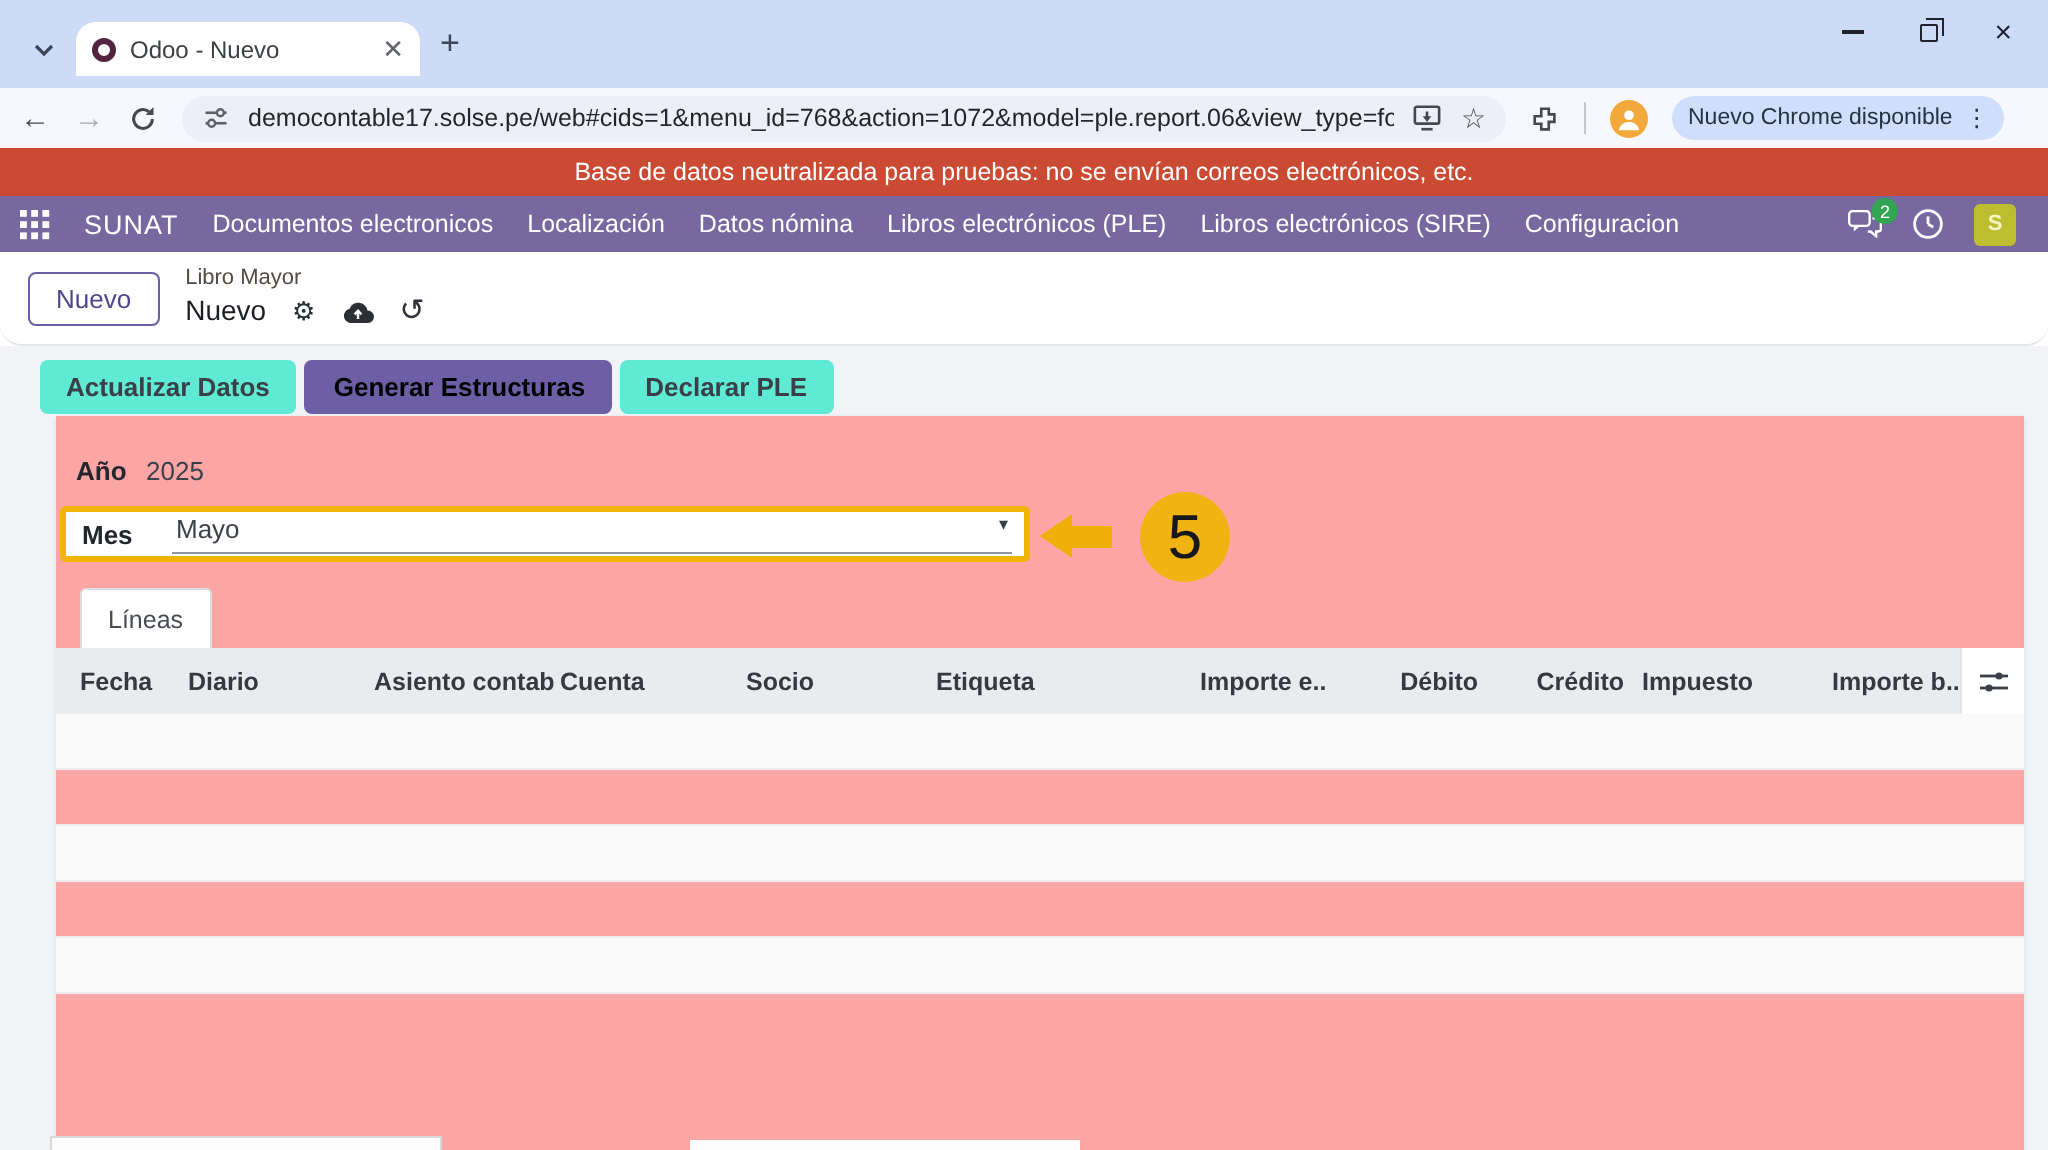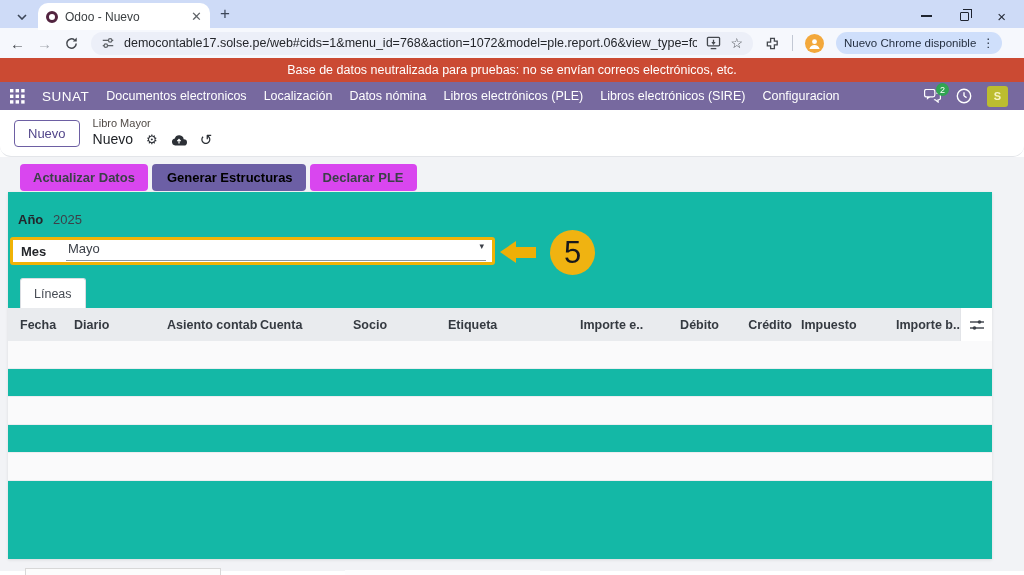--- a/index.html
+++ b/index.html
@@ -1,20 +1,20 @@
 <!DOCTYPE html>
 <html><head>
 <meta charset="utf-8">
 <style>
   * { margin:0; padding:0; box-sizing:border-box; }
   html,body { width:1024px; height:575px; overflow:hidden;
     font-family:"Liberation Sans", sans-serif; background:#fff; }
 
   
-  .titlebar { height:28px; background:#cedbf7; display:flex; align-items:center; position:relative; }
+  .titlebar { height:44px; background:#cedbf7; display:flex; align-items:center; position:relative; }
   .tab-search { width:28px; height:22px; margin:6px 2px 0 8px; border-radius:8px;
     display:flex; align-items:center; justify-content:center; color:#3c4658; }
   .tab { width:172px; height:27px; margin-top:5px; background:#fff;
     border-radius:10px 10px 0 0; display:flex; align-items:center; padding:0 8px; gap:7px; }
   .favicon { width:12px; height:12px; border:3.5px solid #52243f; border-radius:50%; flex:none; }
   .tab-title { font-size:12px; color:#3c4043; flex:1; white-space:nowrap; overflow:hidden; }
   .tab-close { color:#5f6368; font-size:13px; cursor:default; }
   .new-tab-btn { color:#3c4658; font-size:17px; margin-left:10px; }
   .win-controls { position:absolute; right:0; top:0; height:32px; display:flex; align-items:center; gap:28px; padding:0 18px; color:#1f2430; }
   .win-min { width:11px; height:1.5px; background:#1f2430; }
@@ -58,24 +58,24 @@
   .bc-block { margin-left:13px; display:flex; flex-direction:column; justify-content:center; line-height:1.25; }
   .bc-parent { font-size:11px; color:#514a45; }
   .bc-row { display:flex; align-items:center; gap:13px; }
   .bc-current { font-size:14px; color:#1c1f24; }
   .bc-ic { font-size:13px; color:#2c3036; line-height:1; }
   .cloud-ic svg { display:block; }
 
   .page { position:relative; height:414px; background:#f2f3f6; }
   .actions-row { position:absolute; left:20px; top:7px; display:flex; gap:4px; }
   .abtn { font-size:13px; font-weight:bold; padding:6px 13px; border-radius:4px; border:none; }
-  .abtn.secondary { background:#d946ef; color:#3b4048; }
+  .abtn.secondary { background:#5eead4; color:#3b4048; }
   .abtn.primary { background:#6c5fa5; color:#000000;padding-left:15px; }
 
-  .sheet { position:absolute; left:8px; width:984px; top:35px; height:367px; background:#14b8a6;
+  .sheet { position:absolute; left:28px; width:984px; top:35px; height:367px; background:#fca5a5;
     box-shadow:0 1px 3px rgba(0,0,0,.1); }
 
   .field-year { position:absolute; left:10px; top:20px; display:flex; align-items:center; }
   .flabel { font-size:13px; font-weight:bold; color:#23262b; width:35px; }
   .fvalue { font-size:13px; color:#3c4049; }
   .field-year .fvalue { }
 
   .mes-box { position:absolute; left:2px; top:45px; width:485px; height:28px;
     border:3px solid #f0b306; border-radius:3px; background:#fff;
     display:flex; align-items:center; padding:0 6px 0 8px; }

